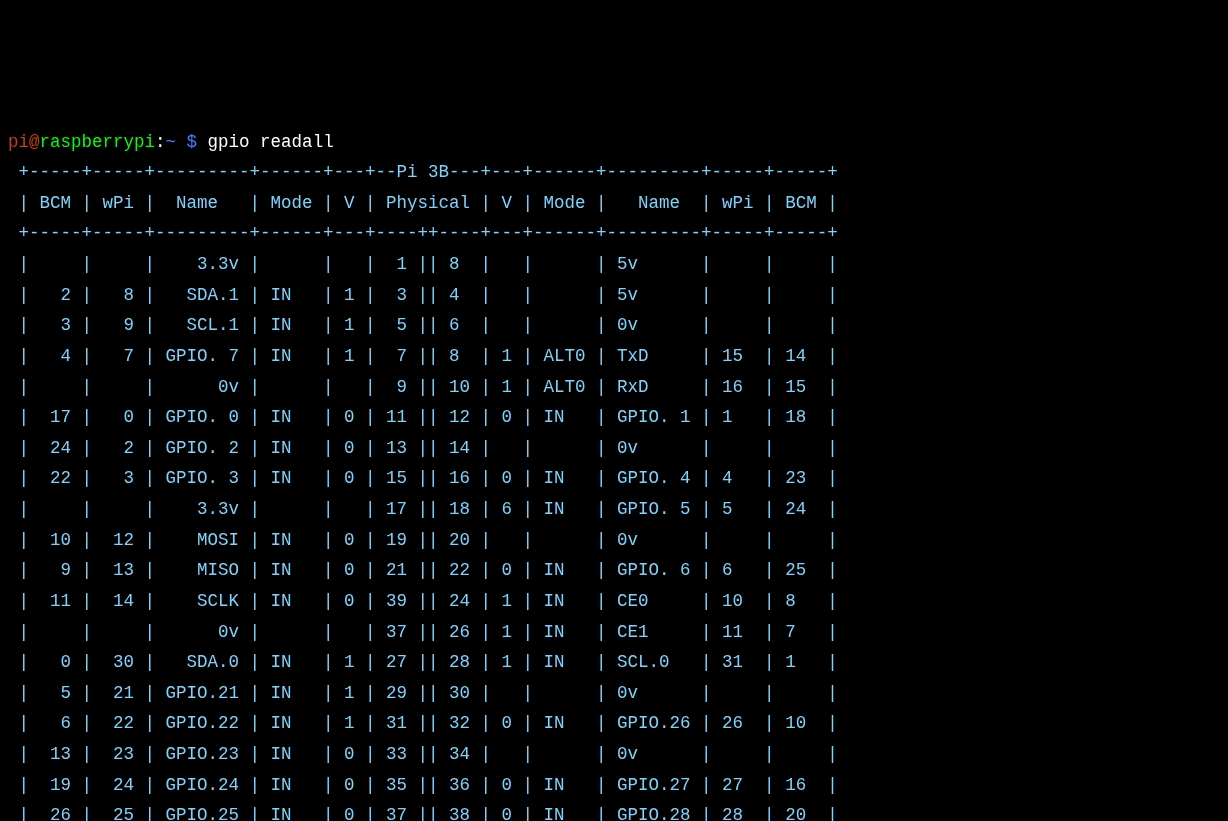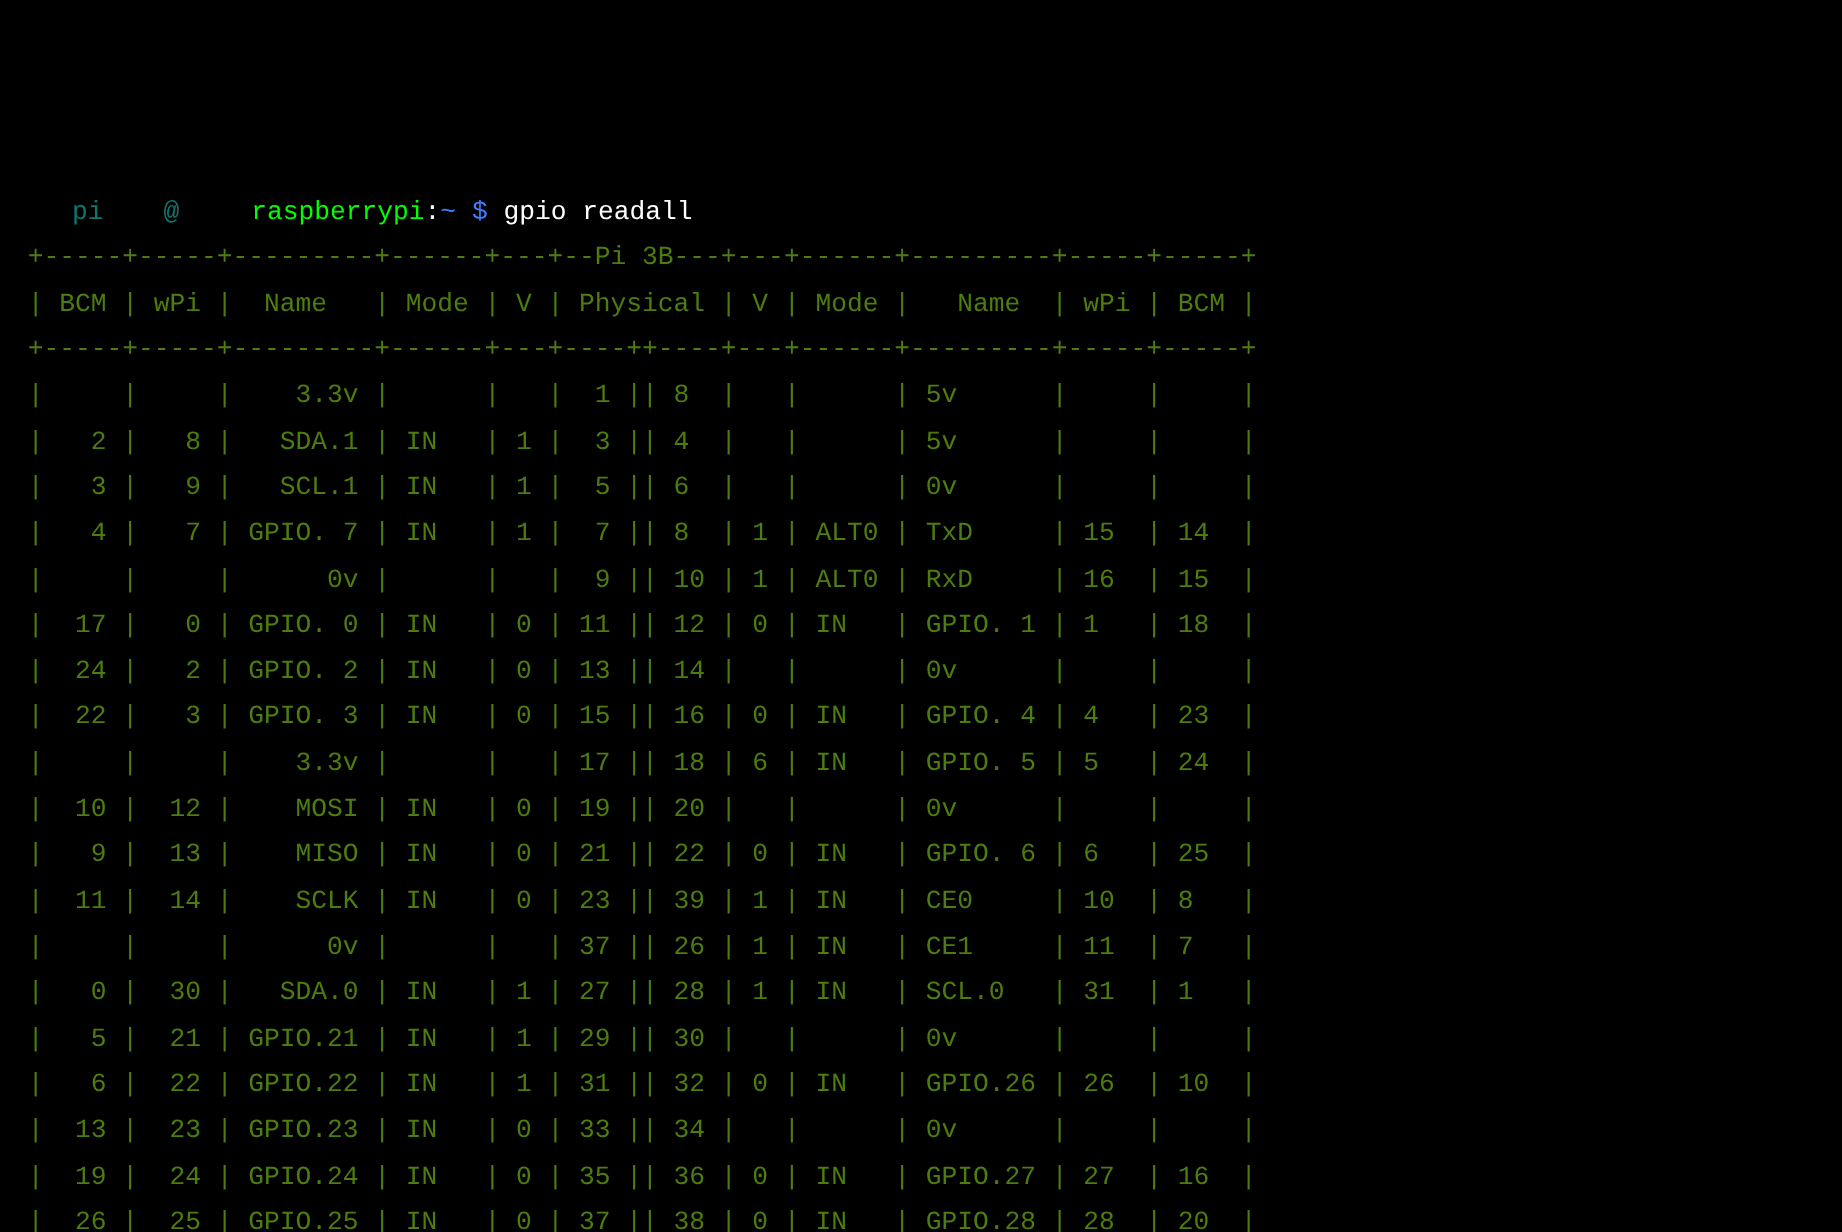--- a/index.html
+++ b/index.html
@@ -8,26 +8,26 @@
     background: #000000;
     color: #ffffff;
     font-family: "Consolas", "Courier New", monospace;
     font-size: 17.5px;
     line-height: 1.75;
     white-space: pre;
     width: 1228px;
     box-sizing: border-box;
     position: relative;
   }
-  .prompt-user { color: #0f766e; margin-left: 40px; }
-  .prompt-host { color: #00ff00; margin-left: 48px; }
+  .prompt-user { color: #c2410c; }
+  .prompt-host { color: #00ff00; }
   .prompt-path { color: #3f7fff; }
   .prompt-dollar { color: #3f7fff; }
   .cmd { color: #ffffff; }
-  .line { color: #4d7c0f; }
+  .line { color: #7dd3fc; }
 </style>
 </head>
 <body>
 
 
 
 <div id="terminal"><span class="prompt-user">pi</span><span class="prompt-user">@</span><span class="prompt-host">raspberrypi</span><span class="cmd">:</span><span class="prompt-path">~</span><span class="prompt-dollar"> $ </span><span class="cmd">gpio readall</span>
 <span class="line"> +-----+-----+---------+------+---+--Pi 3B---+---+------+---------+-----+-----+</span>
 <span class="line"> | BCM | wPi |  Name   | Mode | V | Physical | V | Mode |   Name  | wPi | BCM |</span>
 <span class="line"> +-----+-----+---------+------+---+----++----+---+------+---------+-----+-----+</span>
@@ -35,21 +35,21 @@
 <span class="line"> |   2 |   8 |   SDA.1 | IN   | 1 |  3 || 4  |   |      | 5v      |     |     |</span>
 <span class="line"> |   3 |   9 |   SCL.1 | IN   | 1 |  5 || 6  |   |      | 0v      |     |     |</span>
 <span class="line"> |   4 |   7 | GPIO. 7 | IN   | 1 |  7 || 8  | 1 | ALT0 | TxD     | 15  | 14  |</span>
 <span class="line"> |     |     |      0v |      |   |  9 || 10 | 1 | ALT0 | RxD     | 16  | 15  |</span>
 <span class="line"> |  17 |   0 | GPIO. 0 | IN   | 0 | 11 || 12 | 0 | IN   | GPIO. 1 | 1   | 18  |</span>
 <span class="line"> |  24 |   2 | GPIO. 2 | IN   | 0 | 13 || 14 |   |      | 0v      |     |     |</span>
 <span class="line"> |  22 |   3 | GPIO. 3 | IN   | 0 | 15 || 16 | 0 | IN   | GPIO. 4 | 4   | 23  |</span>
 <span class="line"> |     |     |    3.3v |      |   | 17 || 18 | 6 | IN   | GPIO. 5 | 5   | 24  |</span>
 <span class="line"> |  10 |  12 |    MOSI | IN   | 0 | 19 || 20 |   |      | 0v      |     |     |</span>
 <span class="line"> |   9 |  13 |    MISO | IN   | 0 | 21 || 22 | 0 | IN   | GPIO. 6 | 6   | 25  |</span>
-<span class="line"> |  11 |  14 |    SCLK | IN   | 0 | 23 || 39 | 1 | IN   | CE0     | 10  | 8   |</span>
+<span class="line"> |  11 |  14 |    SCLK | IN   | 0 | 39 || 24 | 1 | IN   | CE0     | 10  | 8   |</span>
 <span class="line"> |     |     |      0v |      |   | 37 || 26 | 1 | IN   | CE1     | 11  | 7   |</span>
 <span class="line"> |   0 |  30 |   SDA.0 | IN   | 1 | 27 || 28 | 1 | IN   | SCL.0   | 31  | 1   |</span>
 <span class="line"> |   5 |  21 | GPIO.21 | IN   | 1 | 29 || 30 |   |      | 0v      |     |     |</span>
 <span class="line"> |   6 |  22 | GPIO.22 | IN   | 1 | 31 || 32 | 0 | IN   | GPIO.26 | 26  | 10  |</span>
 <span class="line"> |  13 |  23 | GPIO.23 | IN   | 0 | 33 || 34 |   |      | 0v      |     |     |</span>
 <span class="line"> |  19 |  24 | GPIO.24 | IN   | 0 | 35 || 36 | 0 | IN   | GPIO.27 | 27  | 16  |</span>
 <span class="line"> |  26 |  25 | GPIO.25 | IN   | 0 | 37 || 38 | 0 | IN   | GPIO.28 | 28  | 20  |</span>
 
 
 

